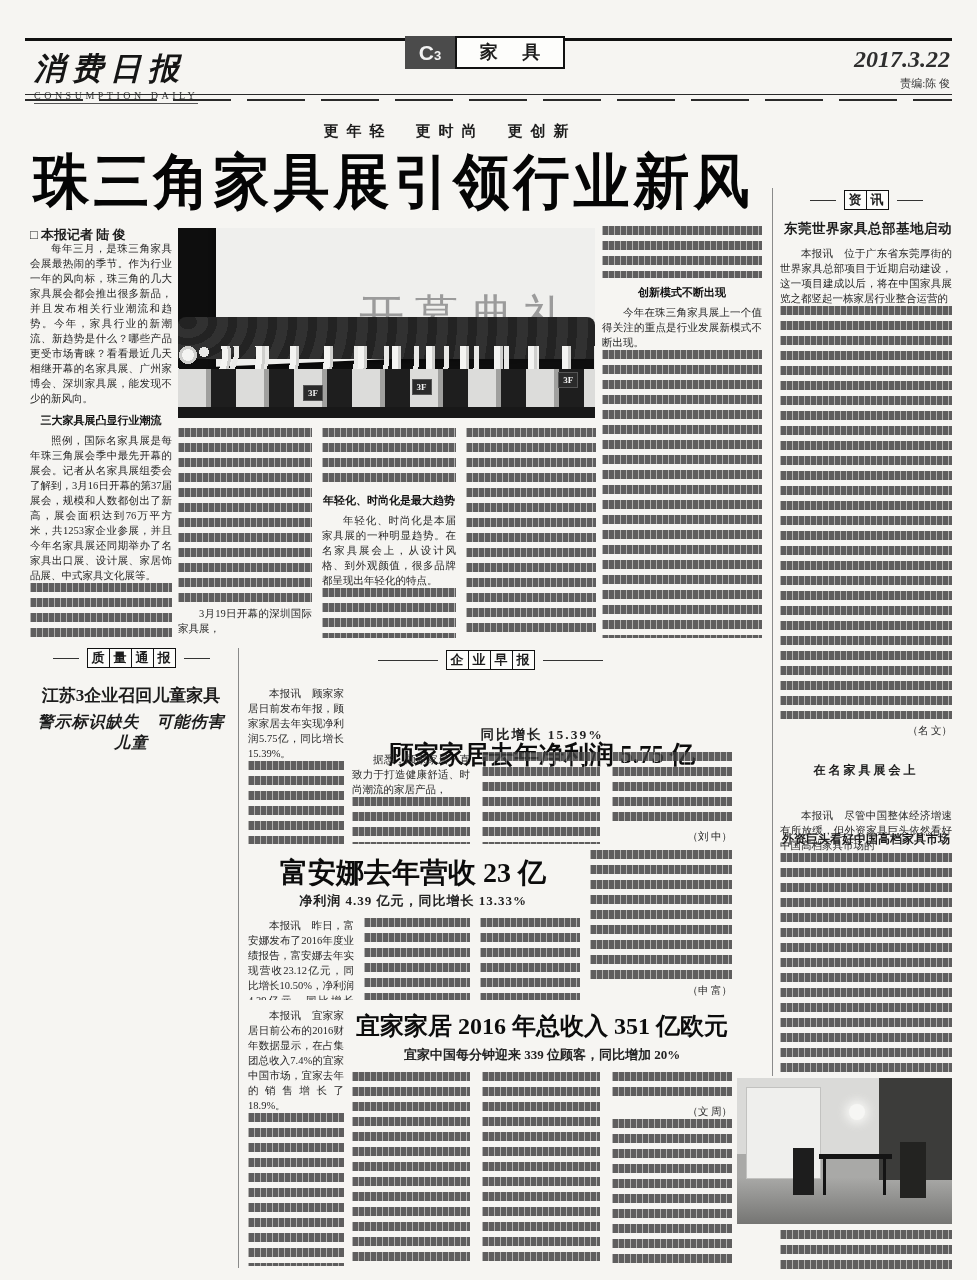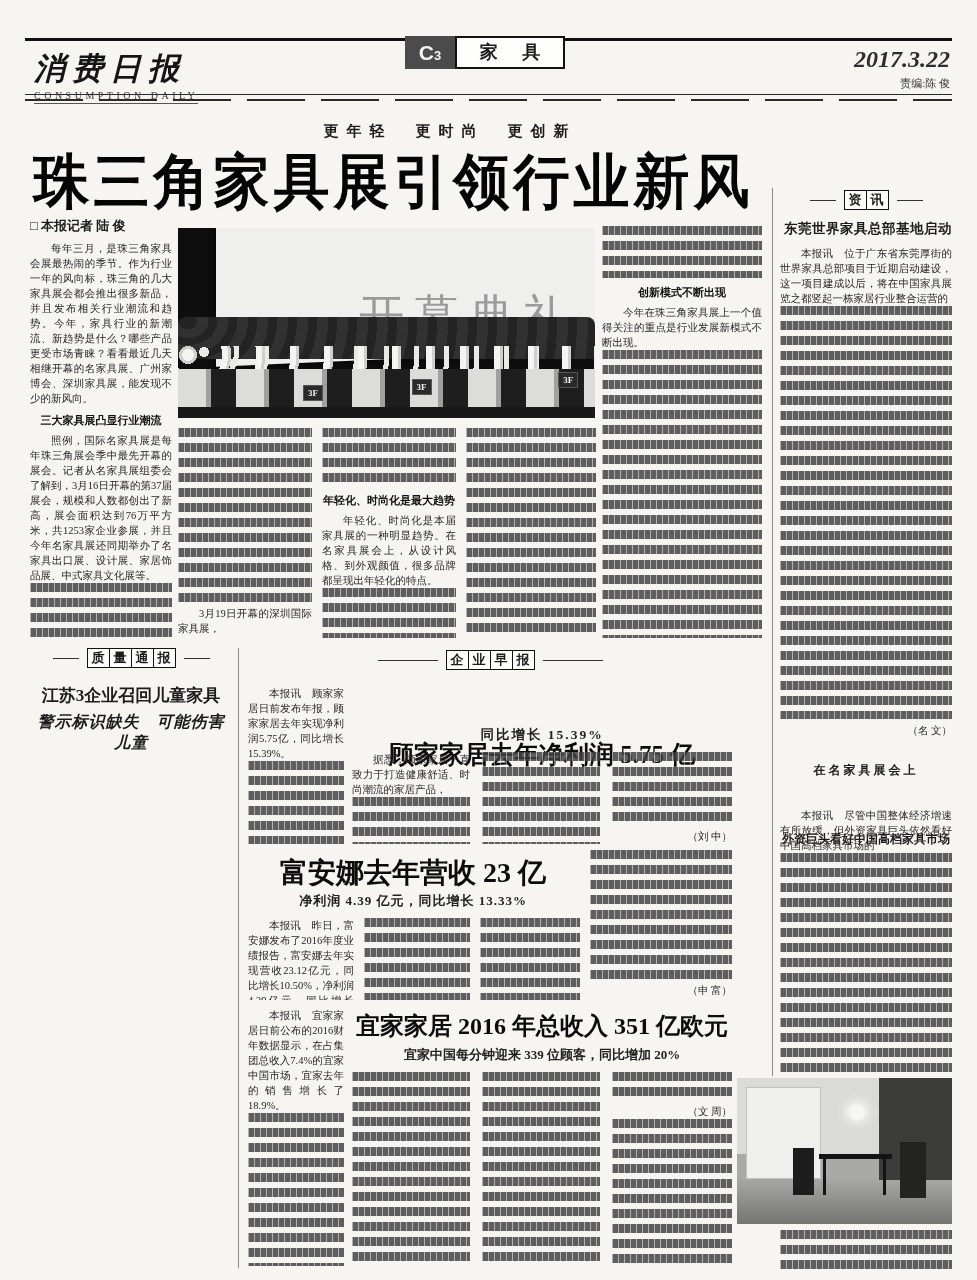--- a/index.html
+++ b/index.html
@@ -88,21 +88,21 @@
   <div class="abs" style="left:790px;top:46px;width:160px;text-align:right;font-style:italic;font-weight:bold;font-size:24px;color:#2e2e2e;">2017.3.22</div>
   <div class="abs" style="left:790px;top:76px;width:160px;text-align:right;font-size:11px;color:#333;">责编:陈 俊</div>
 
   <div class="abs" style="left:25px;top:94px;width:927px;height:1px;background:#2a2a2a;"></div>
   <div class="abs dashline" style="left:25px;top:99px;width:927px;"></div>
 
   <div class="abs" style="left:150px;top:122px;width:600px;text-align:center;font-weight:bold;font-size:15px;letter-spacing:8px;">更年轻　更时尚　更创新</div>
 
   <div class="abs sans" style="left:25px;top:143px;width:737px;text-align:center;font-size:56px;font-weight:900;letter-spacing:4px;color:#050505;transform:scaleY(1.06);transform-origin:top;">珠三角家具展引领行业新风向</div>
 
-  <div class="abs" style="left:30px;top:217px;font-size:13px;font-weight:bold;">□ 本报记者 陆 俊</div>
+  <div class="abs" style="left:30px;top:226px;font-size:13px;font-weight:bold;">□ 本报记者 陆 俊</div>
 
   <div class="abs col body-txt" style="left:30px;top:241px;width:142px;height:398px;">
     <p>每年三月，是珠三角家具会展最热闹的季节。作为行业一年的风向标，珠三角的几大家具展会都会推出很多新品，并且发布相关行业潮流和趋势。今年，家具行业的新潮流、新趋势是什么？哪些产品更受市场青睐？看看最近几天相继开幕的名家具展、广州家博会、深圳家具展，能发现不少的新风向。</p>
     <div class="subhead">三大家具展凸显行业潮流</div>
     <p>照例，国际名家具展是每年珠三角展会季中最先开幕的展会。记者从名家具展组委会了解到，3月16日开幕的第37届展会，规模和人数都创出了新高，展会面积达到76万平方米，共1253家企业参展，并且今年名家具展还同期举办了名家具出口展、设计展、家居饰品展、中式家具文化展等。</p>
     <div class="fx grow"></div>
   </div>
 
   <div class="abs" id="mainphoto" style="left:178px;top:228px;width:417px;height:190px;">
     <div class="banner"></div>

